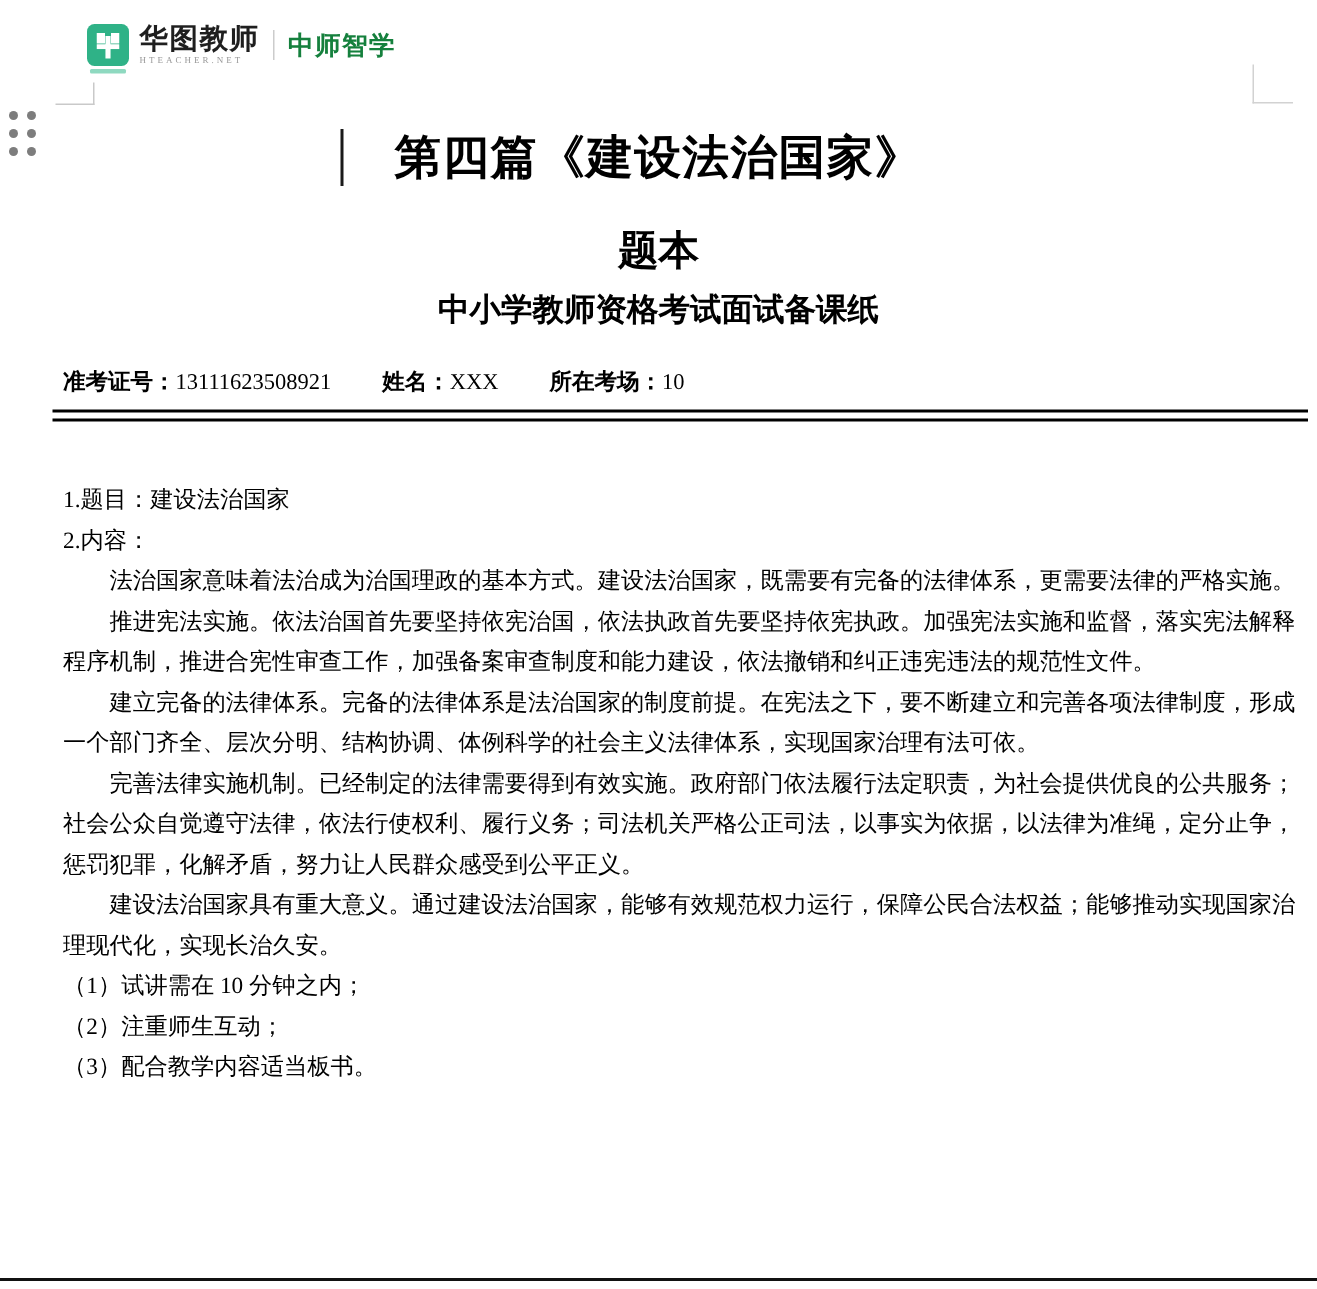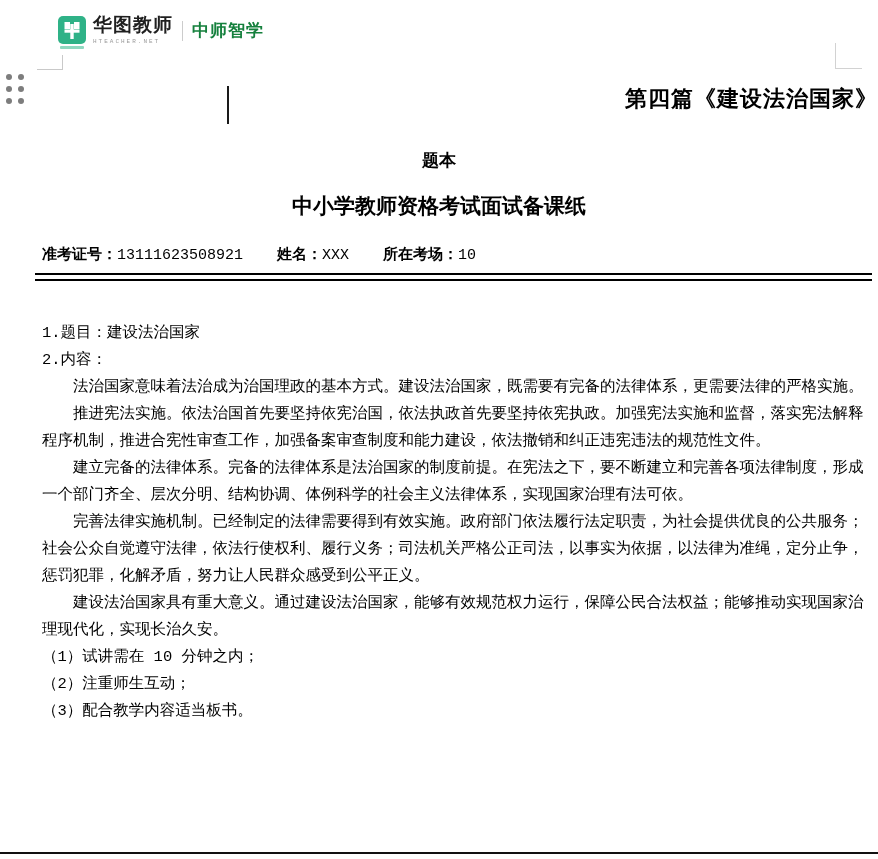--- a/index.html
+++ b/index.html
@@ -2,21 +2,21 @@
 <html><head>
 <meta charset="utf-8">
 <style>
   * { margin:0; padding:0; box-sizing:border-box; }
   html,body { background:#fff; }
   .page {
     position:relative;
     width:878px; height:859px;
     background:#ffffff;
     overflow:hidden;
-    font-family:Liberation Mono, monospace;
+    font-family:Liberation Serif, serif;
     color:#000;
   }
 
   
   .logo { position:absolute; top:16px; left:58px; display:flex; align-items:flex-start; }
   .logo-icon { width:28px; height:28px; display:block; }
   .logo-icon-caption { width:24px; height:3px; background:#8fd9c0; margin:2px auto 0; border-radius:1px; }
   .logo-textblock { margin-left:7px; display:flex; align-items:center; }
   .brand-wrap { display:flex; flex-direction:column; }
   .brand { font-size:19px; font-weight:bold; color:#1f1f1f; letter-spacing:1px; line-height:21px; }
@@ -31,24 +31,24 @@
                   border-left:1px solid #d2d2d2; border-bottom:1px solid #d2d2d2; }
 
   
   .drag-handle { position:absolute; left:6px; top:74px;
                  display:grid; grid-template-columns:6px 6px; grid-auto-rows:6px;
                  column-gap:6px; row-gap:6px; cursor:grab; }
   .drag-handle i { width:6px; height:6px; border-radius:50%; background:#7d7d7d; display:block; }
 
   
   .doc-title { position:absolute; top:84px; left:0; width:100%;
-               text-align:right; font-size:22px; font-weight:bold; letter-spacing:1px; }
+               text-align:center; font-size:31px; font-weight:bold; letter-spacing:1px; }
   .cursor { position:absolute; left:227px; top:86px; width:2px; height:38px; background:#1a1a1a; }
   .doc-subtitle { position:absolute; top:149px; left:0; width:100%;
-                  text-align:center; font-size:17px; font-weight:bold; }
+                  text-align:center; font-size:27px; font-weight:bold; }
   .doc-heading { position:absolute; top:192px; left:0; width:100%;
                  text-align:center; font-size:21px; font-weight:bold; }
 
   
   .info-row { position:absolute; top:245px; left:42px; right:8px;
               font-size:15px; display:flex; align-items:baseline; }
   .info-row .lbl { font-weight:bold; }
   .info-row .val { font-weight:normal; }
   .info-gap { display:inline-block; width:34px; }
 

